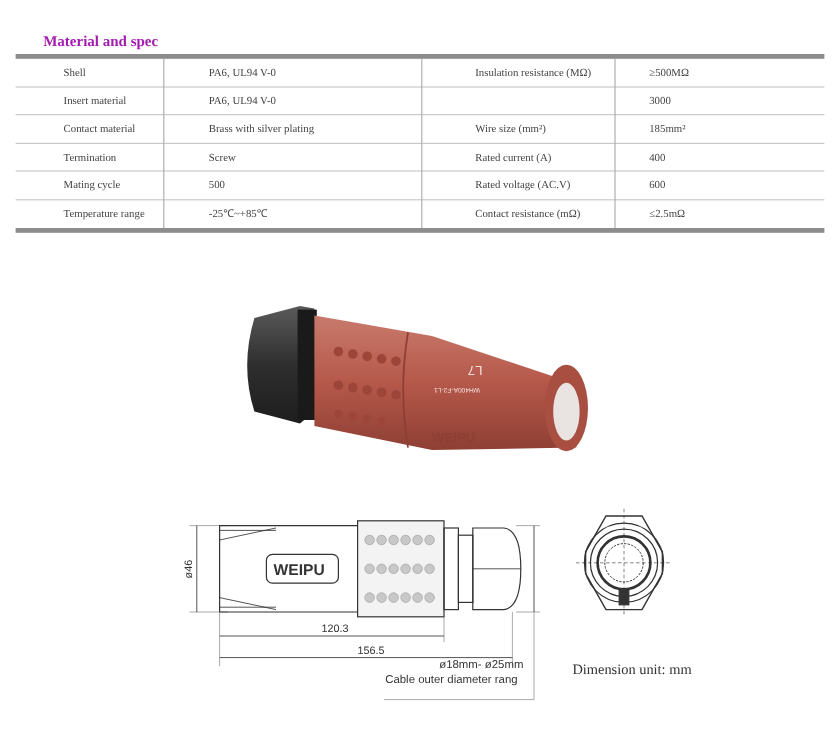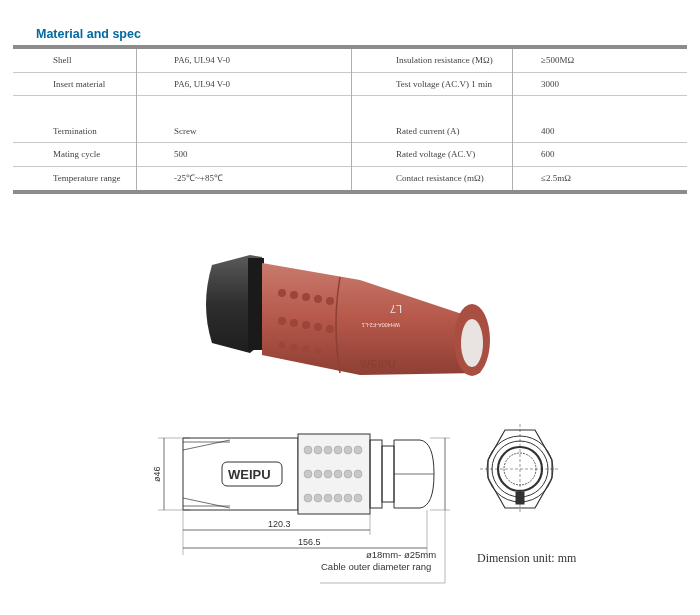--- a/index.html
+++ b/index.html
@@ -1,17 +1,17 @@
 <!DOCTYPE html>
 <html><head>
   <meta charset="utf-8">
   <style>
     * { box-sizing: border-box; margin: 0; padding: 0; }
     body { width: 700px; height: 615px; background: #ffffff; position: relative; overflow: hidden; font-family: "Liberation Serif", serif; color: #333; }
-    .title { position: absolute; left: 36px; top: 27px; font-size: 12.5px; font-weight: bold; color: #0369a1; font-family: Liberation Sans, sans-serif; }
+    .title { position: absolute; left: 36px; top: 27px; font-size: 12.5px; font-weight: bold; color: #a21caf; font-family: Liberation Serif, serif; }
     .bar { position: absolute; left: 13px; width: 674px; height: 4px; background: #8c8c8c; }
     .bar.top { top: 45px; }
     .bar.bottom { top: 190px; }
     .table { position: absolute; left: 13px; top: 49px; width: 674px; height: 141px; }
     .row { position: absolute; left: 0; width: 674px; height: 23.5px; border-bottom: 1px solid #c8c8c8; font-size: 9px; color: #444; }
     .row:last-child { border-bottom: none; }
     .cell { position: absolute; top: 0; height: 23.5px; line-height: 23.5px; white-space: nowrap; margin-left: 16px; }
     .c1 { left: 24px; }
     .c2 { left: 145px; }
     .c3 { left: 367px; text-align: right; }
@@ -33,22 +33,27 @@
 <div class="table">
   <div class="row" style="top:0px">
     <span class="cell c1">Shell</span>
     <span class="cell c2">PA6, UL94  V-0</span>
     <span class="cell c3">Insulation resistance (MΩ)</span>
     <span class="cell c4">≥500MΩ</span>
   </div>
   <div class="row" style="top:23.5px">
     <span class="cell c1">Insert  material</span>
     <span class="cell c2">PA6, UL94  V-0</span>
-    <span class="cell c3">Test voltage (AC.V) 1 min</span>
     <span class="cell c4">3000</span>
+  </div>
+  <div class="row" style="top:47px">
+    <span class="cell c1">Contact  material</span>
+    <span class="cell c2">Brass with silver plating</span>
+    <span class="cell c3">Wire size (mm²)</span>
+    <span class="cell c4">185mm²</span>
   </div>
   <div class="row" style="top:70.5px">
     <span class="cell c1">Termination</span>
     <span class="cell c2">Screw</span>
     <span class="cell c3">Rated current  (A)</span>
     <span class="cell c4">400</span>
   </div>
   <div class="row" style="top:94px">
     <span class="cell c1">Mating  cycle</span>
     <span class="cell c2">500</span>

